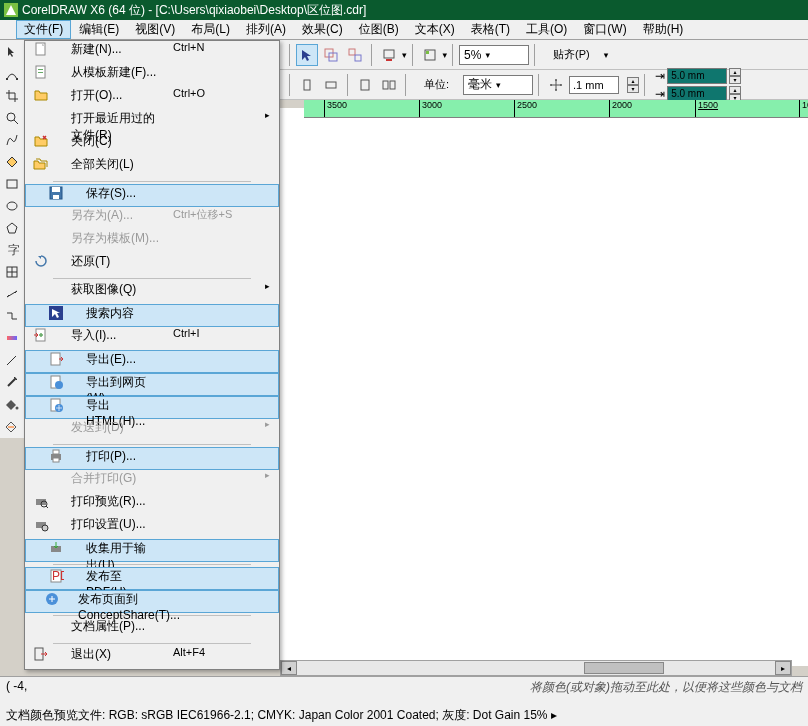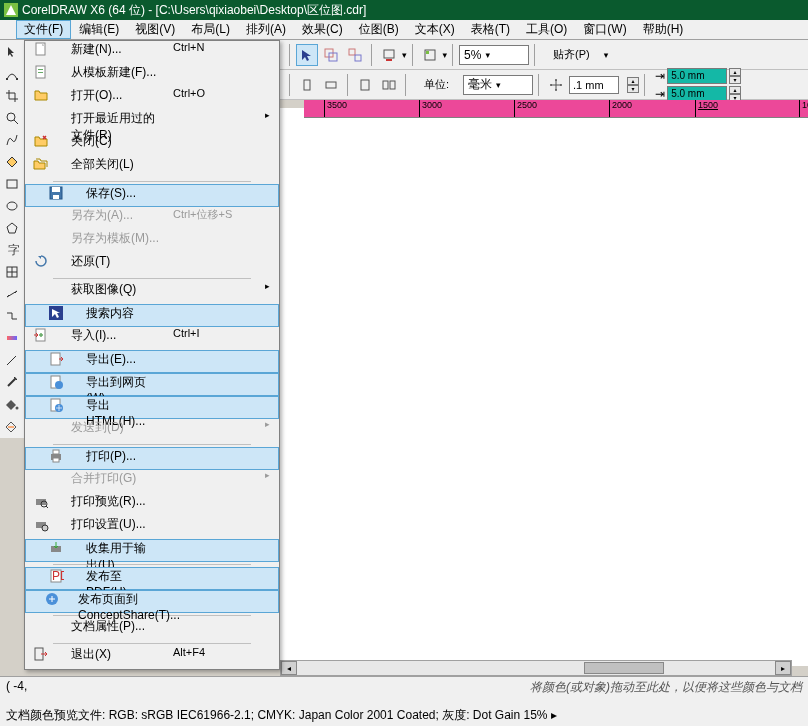--- a/index.html
+++ b/index.html
@@ -18,21 +18,21 @@
 .tb-btn.active { background: #cde6f7; border: 1px solid #5aa6d6; }
 .tb-sep { width: 2px; height: 22px; border-left: 1px solid #a0a0a0; margin: 0 3px; }
 .tb-drop { height: 20px; border: 1px solid #7a7a7a; background: #fff; padding: 0 4px; display: flex; align-items: center; font-size: 11px; }
 .tb-drop::after { content: "▾"; margin-left: 4px; font-size: 9px; }
 .tb-label { font-size: 11px; margin: 0 12px; }
 .tb-spinner { display: flex; align-items: center; gap: 8px; }
 .tb-spinner input { width: 50px; height: 18px; border: 1px solid #7a7a7a; padding: 0 3px; font-size: 11px; }
 .spin-btns { display: flex; flex-direction: column; }
 .spin-btns span { width: 12px; height: 8px; border: 1px solid #7a7a7a; background: #e8e8e8; font-size: 6px; line-height: 6px; text-align: center; }
 
-.ruler { background: #ec4899; height: 18px; border-bottom: 1px solid #808080; position: relative; margin-left: 24px; }
+.ruler { background: #86efac; height: 18px; border-bottom: 1px solid #808080; position: relative; margin-left: 24px; }
 .ruler-tick { position: absolute; top: 0; height: 100%; border-left: 1px solid #000; font-size: 9px; padding-left: 2px; }
 
 .left-toolbox { position: absolute; left: 0; top: 40px; width: 24px; background: #f0f0f0; display: flex; flex-direction: column; gap: 2px; padding: 2px; z-index: 5; }
 .tool-btn { width: 20px; height: 20px; display: flex; align-items: center; justify-content: center; border: 1px solid transparent; }
 .tool-icon { width: 14px; height: 14px; }
 
 .canvas-area { position: absolute; left: 280px; top: 108px; right: 0; bottom: 60px; background: #fff; }
 
 .file-menu { position: absolute; left: 24px; top: 40px; width: 256px; background: #f0f0f0; border: 1px solid #808080; box-shadow: 2px 2px 4px rgba(0,0,0,0.3); z-index: 100; }
 .fm-row { display: flex; height: 23px; padding: 0 4px; position: relative; gap: 12px; }
@@ -48,21 +48,21 @@
 
 .status-area { position: absolute; left: 0; bottom: 0; right: 0; height: 50px; background: #f0f0f0; border-top: 1px solid #a0a0a0; padding: 2px 6px; font-size: 11px; display: flex; flex-direction: column; justify-content: space-between; }
 .status-hint { position: absolute; right: 6px; top: 2px; font-style: italic; color: #555; }
 .scrollbar-h { position: absolute; bottom: 50px; left: 280px; right: 16px; height: 16px; background: #e8e8e8; border: 1px solid #a0a0a0; display: flex; }
 .sb-btn { width: 16px; height: 14px; background: #d0d0d0; display: flex; align-items: center; justify-content: center; font-size: 8px; border: 1px solid #888; }
 .sb-track { flex: 1; position: relative; }
 .sb-thumb { position: absolute; left: 60%; width: 80px; height: 12px; top: 1px; background: #c0c0c0; border: 1px solid #888; }
 
 .dim-box { display: flex; flex-direction: column; gap: 2px; margin-left: 4px; }
 .dim-row { display: flex; align-items: center; gap: 2px; font-size: 10px; }
-.dim-input { width: 60px; height: 16px; border: 1px solid #7a7a7a; background: #14b8a6; padding: 0 3px; font-size: 10px; }
+.dim-input { width: 60px; height: 16px; border: 1px solid #7a7a7a; background: #0f766e; padding: 0 3px; font-size: 10px; }
 
 svg { display: block; }
 </style>
 </head>
 <body>
 
 <div class="titlebar">
   <span class="titlebar-icon">
     <svg viewBox="0 0 12 12">
         <path d="M1 11 L6 1 L11 11 Z" fill="#fff"></path>

